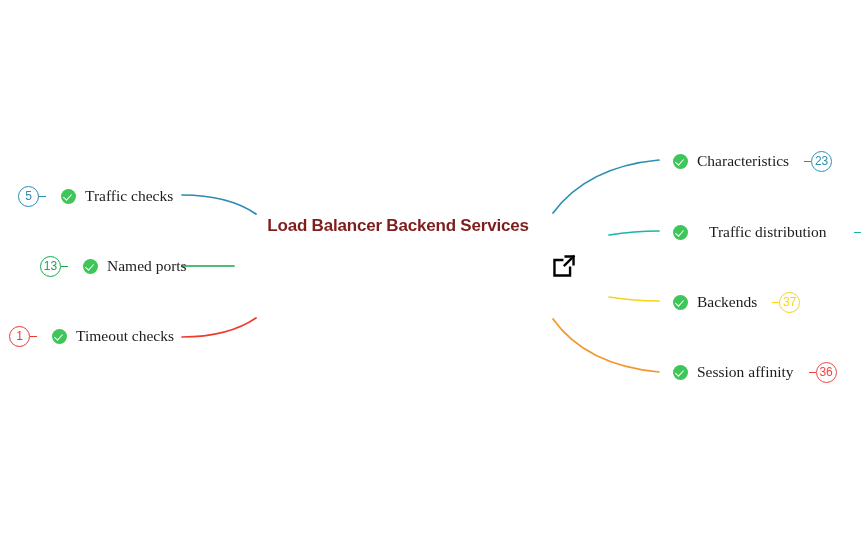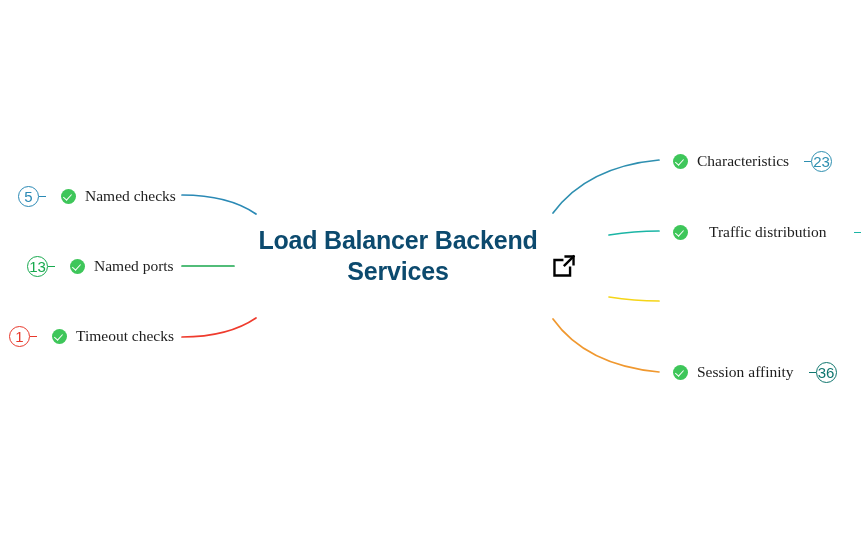--- a/index.html
+++ b/index.html
@@ -21,29 +21,29 @@
     top: 0;
     width: 861px;
     height: 533px;
     pointer-events: none;
   }
 
   
   .center-topic {
     position: absolute;
     left: 248px;
-    top: 225px;
+    top: 216px;
     width: 300px;
     text-align: center;
     font-family: "Liberation Sans", "DejaVu Sans", sans-serif;
-    font-size: 25px;
+    font-size: 17px;
     font-weight: 700;
     line-height: 1.23;
     letter-spacing: -0.2px;
-    color: #0c4a6e;
+    color: #7f1d1d;
   }
   .center-link-icon {
     position: absolute;
     left: 551px;
     top: 253px;
     width: 26px;
     height: 26px;
   }
 
   
@@ -86,21 +86,21 @@
   .badge {
     width: 19px;
     height: 19px;
     flex: 0 0 19px;
     border-radius: 50%;
     border: 1.3px solid currentColor;
     display: flex;
     align-items: center;
     justify-content: center;
     font-family: "Liberation Sans", "DejaVu Sans", sans-serif;
-    font-size: 15px;
+    font-size: 12px;
     line-height: 1;
     background: #ffffff;
   }
   .badge-stub {
     width: 7px;
     height: 0;
     border-top: 1.4px solid currentColor;
     flex: 0 0 7px;
   }
   .badge-group {
@@ -143,24 +143,24 @@
   </svg>
 
   <div class="branch left" style="left:18px; top:185px;">
     <span class="badge-group" style="color:#2a89b5;">
       <span class="badge">5</span>
       <span class="badge-stub"></span>
     </span>
     <span class="gap-md"></span>
     <span class="check-icon"></span>
     <span class="gap-sm"></span>
-    <span class="branch-label">Named checks</span>
-  </div>
-
-  <div class="branch left" style="left:27px; top:255px;justify-content:flex-end;">
+    <span class="branch-label">Traffic checks</span>
+  </div>
+
+  <div class="branch left" style="left:40px; top:255px;justify-content:flex-end;">
     <span class="badge-group" style="color:#17a94e;">
       <span class="badge">13</span>
       <span class="badge-stub"></span>
     </span>
     <span class="gap-md"></span>
     <span class="check-icon"></span>
     <span class="gap-sm"></span>
     <span class="branch-label">Named ports</span>
   </div>
 
@@ -190,25 +190,35 @@
     <span class="check-icon"></span>
     <span class="gap-sm"></span>
     <span class="branch-label">Traffic distribution</span>
     <span class="gap-md"></span>
     <span class="badge-group" style="color:#1bb5a5;text-align:center;">
       <span class="badge-stub"></span>
       <span class="badge">21</span>
     </span>
   </div>
 
+  <div class="branch right" style="left:673px; top:291px;">
+    <span class="check-icon"></span>
+    <span class="gap-sm"></span>
+    <span class="branch-label">Backends</span>
+    <span class="gap-md"></span>
+    <span class="badge-group" style="color:#f5d518;">
+      <span class="badge-stub"></span>
+      <span class="badge">37</span>
+    </span>
+  </div>
 
   <div class="branch right" style="left:673px; top:361px;">
     <span class="check-icon"></span>
     <span class="gap-sm"></span>
     <span class="branch-label">Session affinity</span>
     <span class="gap-md"></span>
-    <span class="badge-group" style="color:#0f766e;">
+    <span class="badge-group" style="color:#ef4444;">
       <span class="badge-stub"></span>
       <span class="badge">36</span>
     </span>
   </div>
 
 </div>
 
 </body></html>

